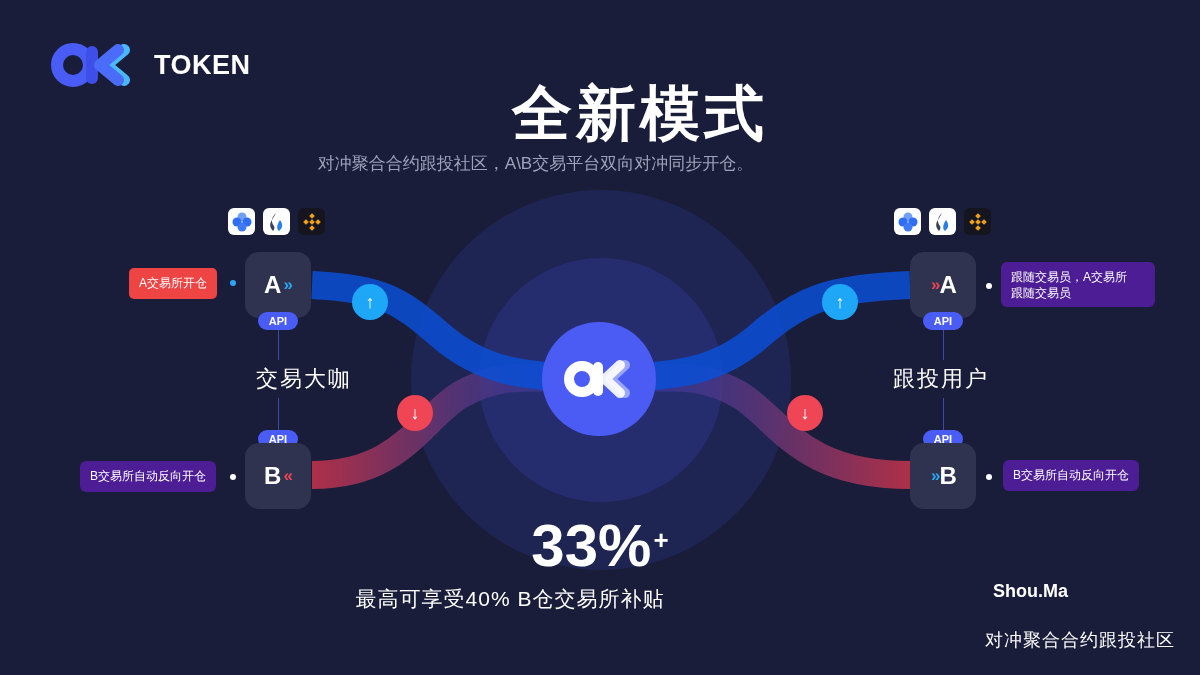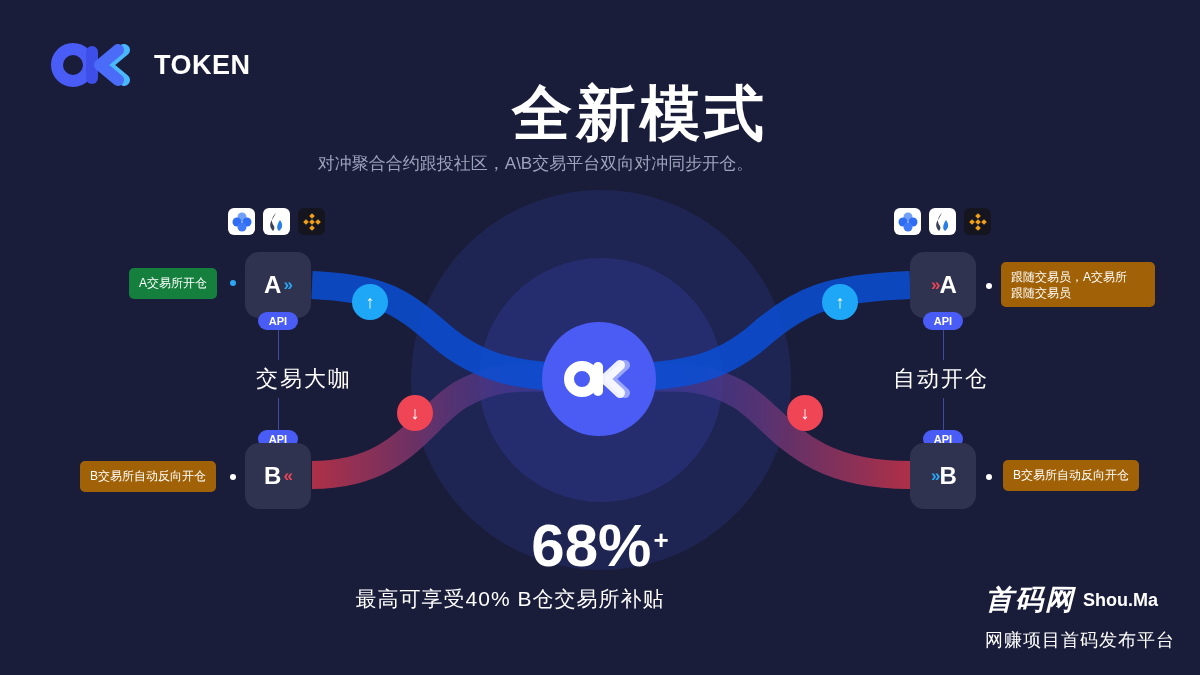--- a/index.html
+++ b/index.html
@@ -29,22 +29,22 @@
   .ex-icon.dark { background:#14151f; }
   
   .node { width:66px; height:66px; border-radius:14px; background:#2f3350; display:flex; align-items:center; justify-content:center; font-size:24px; font-weight:700; color:#fff; }
   .node .chev { font-size:17px; font-weight:700; letter-spacing:-3px; margin:0 2px; }
   .api { width:40px; height:18px; border-radius:9px; background:#4a5cf6; font-size:11px; font-weight:700; color:#fff; display:flex; align-items:center; justify-content:center; }
   .vline { width:1px; background:#3e4aa8; }
   .role { font-size:22px; color:#fff; letter-spacing:2px; }
   .dot { width:6px; height:6px; border-radius:50%; background:#fff; }
   .dot.blue { background:#2aa7f6; }
   .tag { border-radius:5px; font-size:12px; color:#fff; padding:0 10px; display:flex; align-items:center; }
-  .tag.blue { background:#15803d; }
-  .tag.gray { background:#a16207; }
+  .tag.blue { background:#ef4444; }
+  .tag.gray { background:#4c1d95;border-radius:6px; }
   .arrow-btn { width:36px; height:36px; border-radius:50%; display:flex; align-items:center; justify-content:center; font-size:18px; font-weight:700; color:#fff; }
   .arrow-btn.up { background:#1ea7f7; }
   .arrow-btn.down { background:#ef4554; }
   .big-num { left:0; width:1200px; top:514px; text-align:center; font-size:60px; font-weight:700; color:#fff; line-height:64px; }
   .big-num sup { font-size:26px; vertical-align:top; position:relative; top:-6px; margin-left:2px; }
   .big-caption { left:0; width:1020px; top:585px; text-align:center; font-size:21px; color:#fff; letter-spacing:1px; }
   .wm-top { left:985px; top:581px; display:flex; align-items:center; }
   .wm-cn { font-family:"DejaVu Serif",serif; font-size:28px; font-weight:700; color:#fff; letter-spacing:2px; font-style:italic; }
   .wm-en { font-size:18px; font-weight:700; color:#fff; margin-left:8px; }
   .wm-bottom { left:985px; top:628px; font-size:18px; color:#fff; letter-spacing:1px; }
@@ -192,32 +192,31 @@
   <span class="chev" style="color:#ef4554;">»</span>
   <span>A</span>
 </div>
 <div class="abs dot" style="left:986px;top:283px;"></div>
 <div class="abs tag gray" style="left:1001px;top:262px;height:45px;width:134px;flex-direction:column;align-items:flex-start;justify-content:center;line-height:16px;">
   <span>跟随交易员，A交易所</span>
   <span>跟随交易员</span>
 </div>
 <div class="abs api" style="left:923px;top:312px;">API</div>
 <div class="abs vline" style="left:943px;top:330px;height:30px;"></div>
-<div class="abs role" style="left:893px;top:364px;">自动开仓</div>
+<div class="abs role" style="left:893px;top:364px;">跟投用户</div>
 <div class="abs vline" style="left:943px;top:398px;height:32px;"></div>
 <div class="abs api" style="left:923px;top:430px;">API</div>
 <div class="abs node" style="left:910px;top:443px;">
   <span class="chev" style="color:#2aa7f6;">»</span>
   <span>B</span>
 </div>
 <div class="abs dot" style="left:986px;top:474px;"></div>
 <div class="abs tag gray" style="left:1003px;top:460px;height:31px;">B交易所自动反向开仓</div>
 
 <div class="abs big-num">
-  <span>68%</span><sup>+</sup>
+  <span>33%</span><sup>+</sup>
 </div>
 <div class="abs big-caption">最高可享受40% B仓交易所补贴</div>
 
 <div class="abs wm-top">
-  <span class="wm-cn">首码网</span>
   <span class="wm-en">Shou.Ma</span>
 </div>
-<div class="abs wm-bottom">网赚项目首码发布平台</div>
+<div class="abs wm-bottom">对冲聚合合约跟投社区</div>
 
 </body></html>

